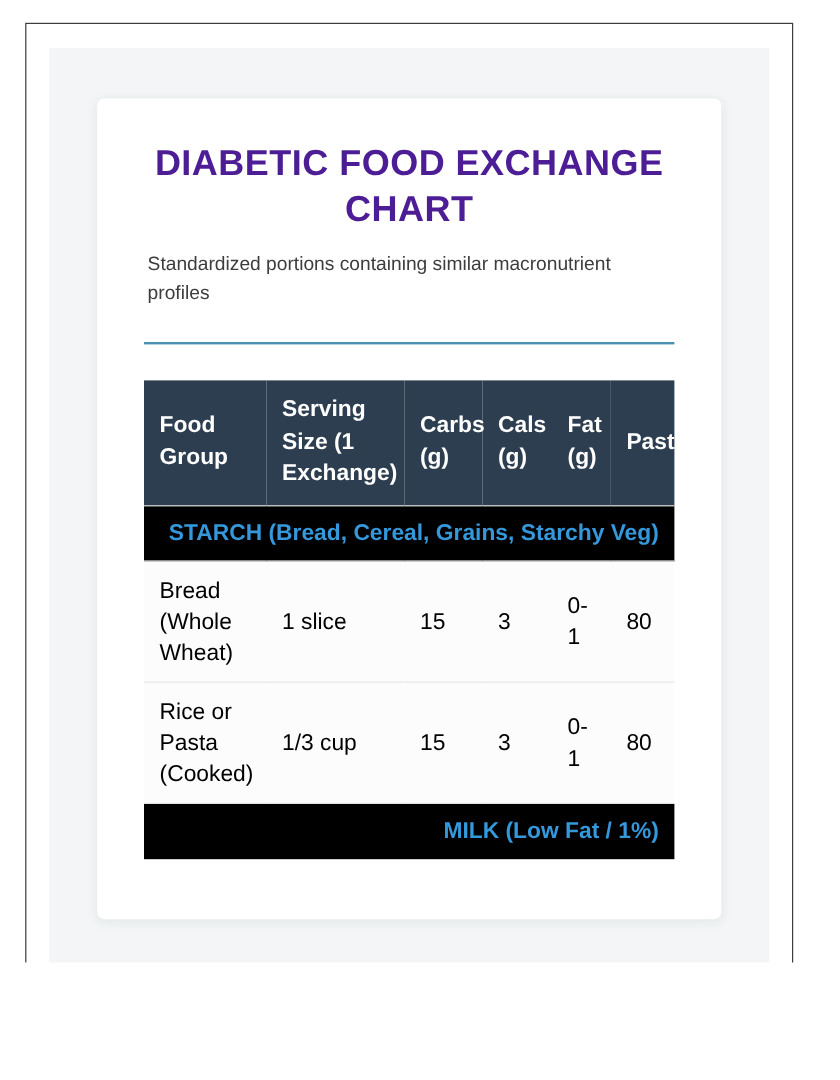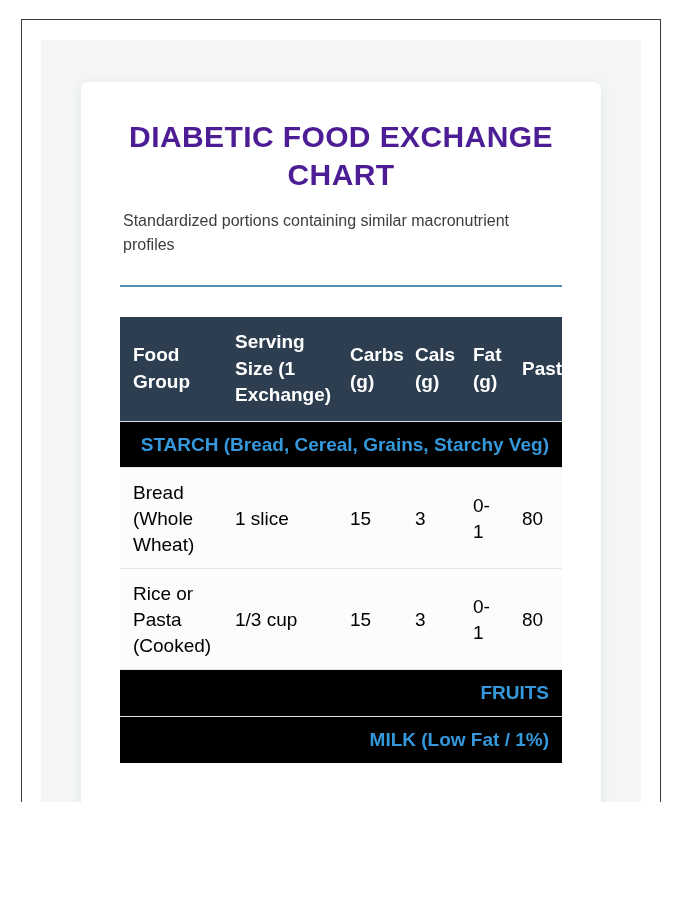--- a/index.html
+++ b/index.html
@@ -144,23 +144,20 @@
               </tr>
               <tr class="data-row">
                 <td>Rice or Pasta (Cooked)</td>
                 <td>1/3 cup</td>
                 <td>15</td>
                 <td>3</td>
                 <td>0-1</td>
                 <td>80</td>
               </tr>
               <tr class="section-row">
-                <td colspan="6">FRUITS</td>
-              </tr>
-              <tr class="section-row">
                 <td colspan="6">MILK (Low Fat / 1%)</td>
               </tr>
             </tbody>
         </table>
 
       </div>
     </div>
   </div>
 </div>
 

